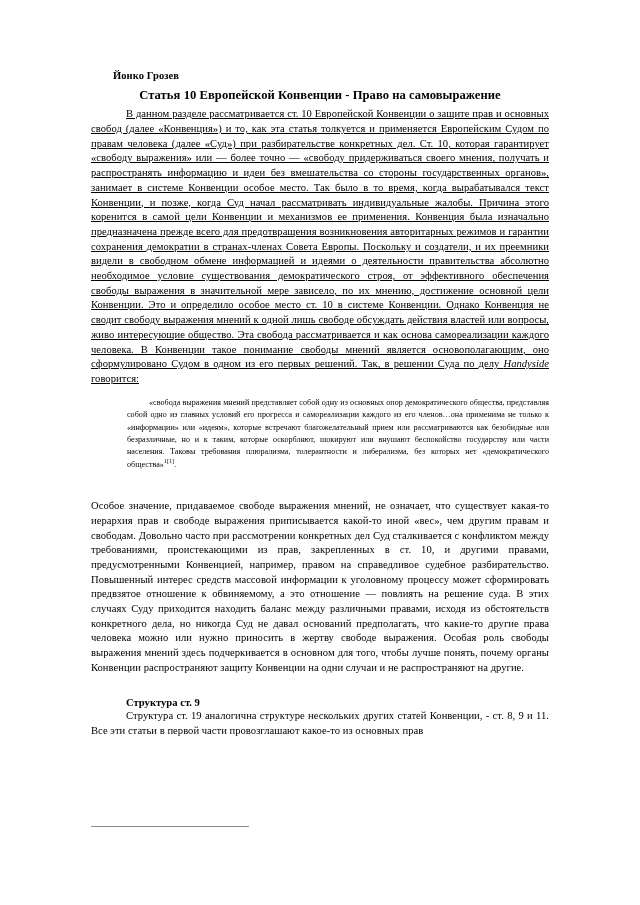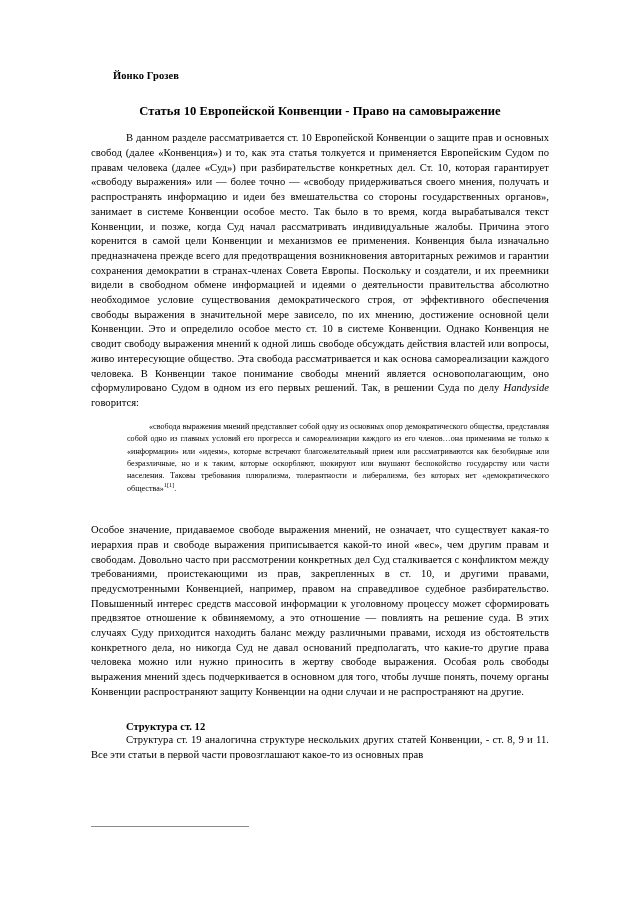--- a/index.html
+++ b/index.html
@@ -35,41 +35,42 @@
   .author {
     margin-top: 70px;
     font-size: 10.5px;
     font-weight: bold;
     line-height: 1.2;
     text-indent: 22px;
     letter-spacing: 0.1px;
   }
 
   .doc-title {
-    margin-top: 21px;
+    margin-top: 5px;
     font-size: 12.6px;
     font-weight: bold;
     text-align: center;
     line-height: 1.25;
     letter-spacing: 0.05px;
   }
 
   p.body-par {
     margin: 0;
     font-size: 10.6px;
     line-height: 14.7px;
     text-align: justify;
     text-justify: inter-word;
     letter-spacing: 0.02px;
     hyphens: none;
   }
 
   p.first-par {
-    margin-top: 12px;
+    margin-top: 4px;
     text-indent: 35px;
+    text-decoration: underline;
   }
 
   p.par-flush {
     margin-top: 28px;
     text-indent: 0;
   }
 
   .quote-block {
     margin-top: 10px;
     margin-left: 36px;
@@ -129,21 +130,21 @@
     <div class="doc-title">Статья 10 Европейской Конвенции - Право на самовыражение</div>
 
     <p class="body-par first-par"><span>В данном разделе рассматривается ст. 10 Европейской Конвенции о защите прав и основных свобод (далее «Конвенция») и то, как эта статья толкуется и применяется Европейским Судом по правам человека (далее «Суд») при разбирательстве конкретных дел. Ст. 10, которая гарантирует «свободу выражения» или — более точно — «свободу придерживаться своего мнения, получать и распространять информацию и идеи без вмешательства со стороны государственных органов», занимает в системе Конвенции особое место. Так было в то время, когда вырабатывался текст Конвенции, и позже, когда Суд начал рассматривать индивидуальные жалобы. Причина этого коренится в самой цели Конвенции и механизмов ее применения. Конвенция была изначально предназначена прежде всего для предотвращения возникновения авторитарных режимов и гарантии сохранения демократии в странах-членах Совета Европы. Поскольку и создатели, и их преемники   видели в свободном обмене информацией и идеями о деятельности правительства абсолютно необходимое условие существования демократического строя, от эффективного обеспечения свободы выражения в значительной мере зависело, по их мнению,  достижение основной цели Конвенции. Это и определило особое место ст. 10 в системе Конвенции. Однако Конвенция не сводит свободу выражения мнений к одной лишь свободе обсуждать действия властей или вопросы, живо интересующие общество. Эта свобода рассматривается и как основа самореализации каждого человека. В Конвенции такое понимание свободы мнений является основополагающим,  оно сформулировано Судом в одном из его первых решений. Так, в решении Суда по делу </span><span class="italic">Handyside</span><span> говорится:</span></p>
 
     <div class="quote-block">
       <p><span>«свобода выражения мнений представляет собой одну из основных опор демократического общества, представляя собой одно из главных условий его прогресса  и самореализации каждого из его членов…она применима не только к «информации» или «идеям», которые встречают благожелательный прием или рассматриваются как безобидные или безразличные, но и к таким, которые оскорбляют,   шокируют или внушают беспокойство государству или части населения. Таковы требования плюрализма, толерантности и либерализма, без которых нет «демократического общества»</span><sup>1[1]</sup><span>.</span></p>
     </div>
 
     <p class="body-par par-flush">Особое значение, придаваемое свободе выражения мнений, не означает, что существует какая-то иерархия прав и свободе выражения приписывается какой-то иной «вес», чем другим правам и свободам. Довольно часто при рассмотрении конкретных дел Суд сталкивается с конфликтом между требованиями, проистекающими из прав, закрепленных в ст. 10, и другими правами, предусмотренными Конвенцией, например, правом на справедливое судебное разбирательство. Повышенный интерес средств массовой информации к уголовному процессу может сформировать предвзятое отношение к обвиняемому, а это отношение — повлиять на решение суда. В этих случаях Суду приходится находить баланс между различными правами, исходя из обстоятельств конкретного дела, но никогда Суд не давал оснований предполагать, что какие-то другие права человека можно или нужно приносить в жертву свободе выражения. Особая роль свободы выражения мнений здесь подчеркивается в основном для того, чтобы лучше понять, почему органы Конвенции распространяют защиту Конвенции на одни случаи и не распространяют на другие.</p>
 
-    <div class="section-head">Структура ст. 12</div>
+    <div class="section-head">Структура ст. 9</div>
 
     <p class="body-par section-par">Структура ст. 19 аналогична структуре нескольких других статей Конвенции, - ст. 8, 9 и 11. Все эти статьи в первой части провозглашают какое-то из основных прав</p>
 
   </div>
 
   <div class="footnote-rule"></div>
 
 </div>
 
 </body></html>

